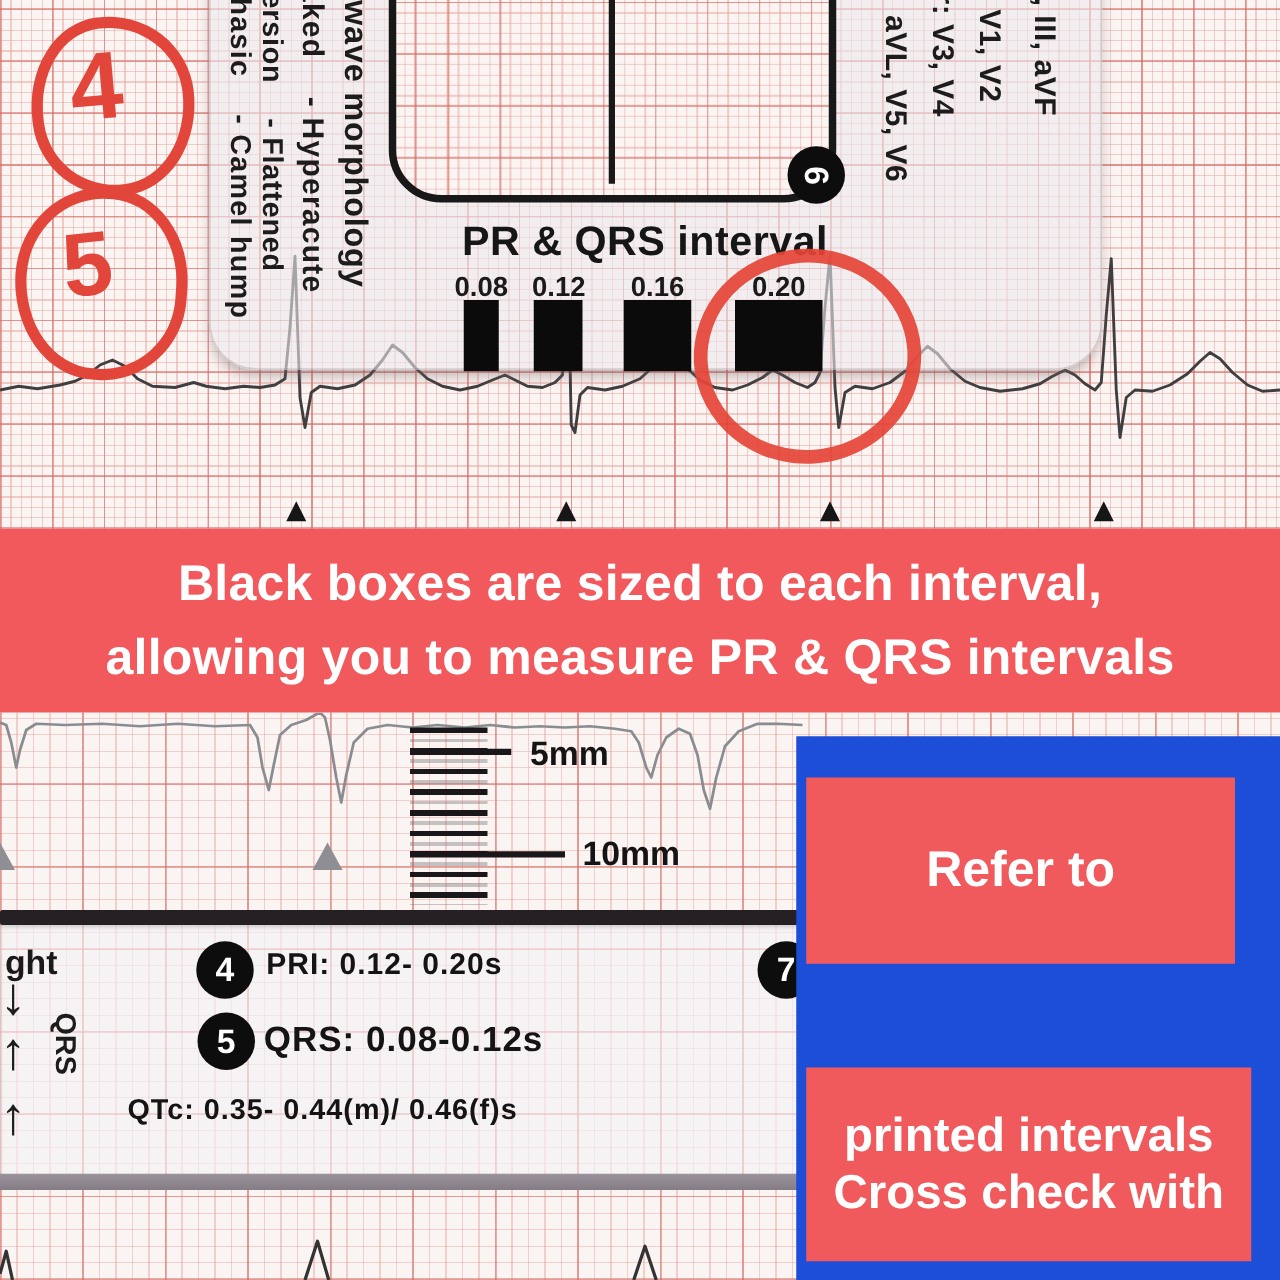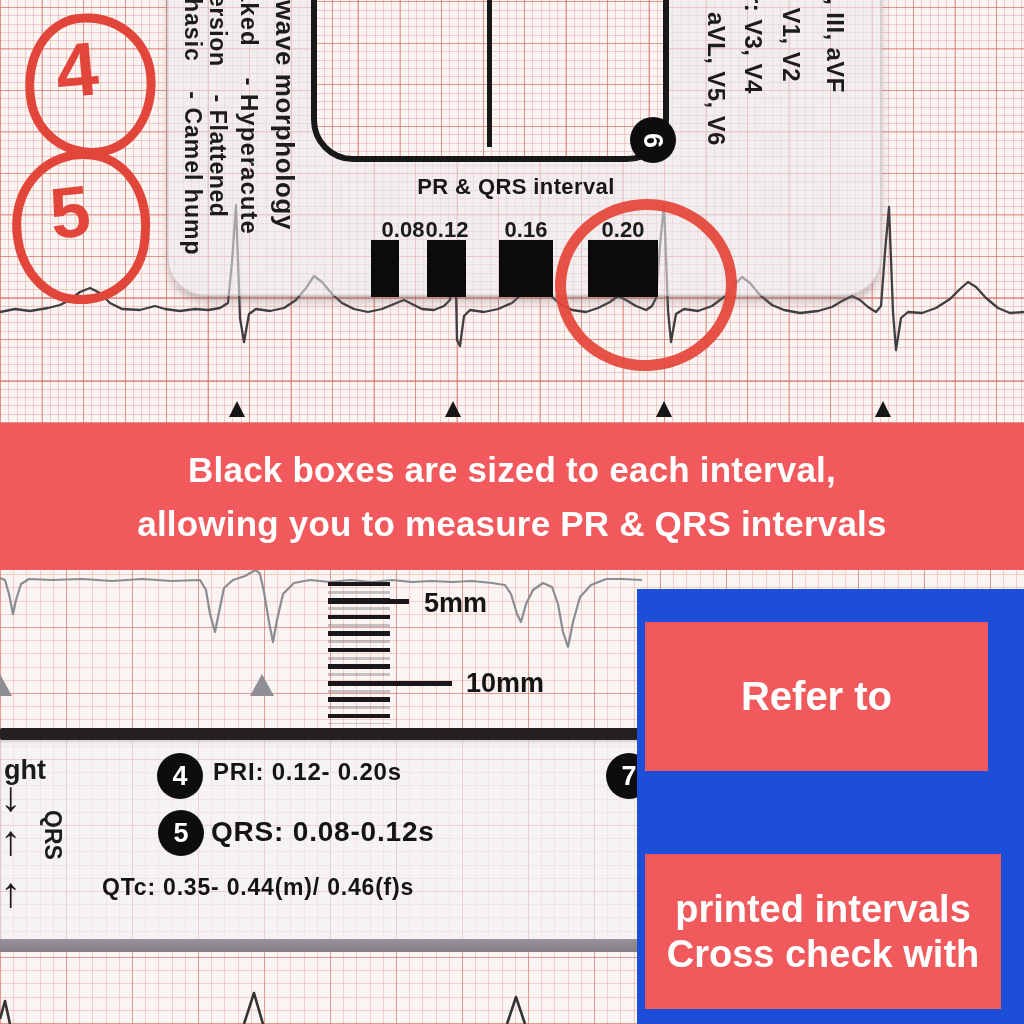--- a/index.html
+++ b/index.html
@@ -51,24 +51,24 @@
   .mc0{left:300px;top:0;   font-size:26px;letter-spacing:.6px;}
   .mc1{left:263px;top:-12px;font-size:24px;letter-spacing:1px;}
   .mc2{left:231px;top:-6px; font-size:23px;letter-spacing:.6px;}
   .mc3{left:206px;top:-2px; font-size:23px;letter-spacing:1px;}
   .lc0{left:849px;top:-16px;font-size:24px;letter-spacing:.4px;}
   .lc1{left:805px;top:-8px; font-size:24px;letter-spacing:.4px;}
   .lc2{left:767px;top:-6px; font-size:24px;letter-spacing:.4px;}
   .lc3{left:730px;top:12px; font-size:24px;letter-spacing:.4px;}
 
   .interval-title{left:360px;top:174px;width:312px;text-align:center;z-index:3;
-    font-size:22px;font-weight:700;color:#161616;letter-spacing:.4px;}
+    font-size:33px;font-weight:700;color:#161616;letter-spacing:.4px;}
   .ilabel{top:217px;width:70px;text-align:center;z-index:3;
     font-size:22px;font-weight:700;color:#1a1a1a;}
-  .il0{left:368px;} .il1{left:412px;} .il2{left:491px;} .il3{left:588px;}
+  .il0{left:350px;} .il1{left:412px;} .il2{left:491px;} .il3{left:588px;}
   .ibox{top:240px;height:57px;background:#0b0b0b;z-index:3;}
   .ib0{left:371px;width:28px;} .ib1{left:427px;width:39px;}
   .ib2{left:499px;width:54px;} .ib3{left:588px;width:70px;}
 
   .marker-ellipse{left:555px;top:199px;width:160px;height:150px;z-index:5;
     border:11px solid rgba(229,68,55,.92);border-radius:50%;transform:rotate(-4deg);}
   .hand-circle{border:9px solid #E2463B;z-index:5;}
   .hc4{left:25px;top:13px;width:113px;height:126px;
        border-radius:47% 53% 49% 51% / 53% 47% 54% 46%;transform:rotate(-7deg);}
   .hc5{left:12px;top:150px;width:120px;height:136px;
@@ -78,21 +78,21 @@
   .hd5{left:50px;top:176px;font-size:72px;transform:rotate(-6deg);}
 
   .tri-black{width:0;height:0;border-left:8px solid transparent;
     border-right:8px solid transparent;border-bottom:16px solid #161616;z-index:1;}
   .tb0{left:229px;top:401px;} .tb1{left:445px;top:401px;}
   .tb2{left:656px;top:401px;} .tb3{left:875px;top:401px;}
 
   
   .banner{left:0;top:423px;width:1024px;height:147px;background:#F2595C;z-index:6;
     display:flex;flex-direction:column;align-items:center;justify-content:center;
-    gap:14px;color:#fff;font-size:35px;font-weight:700;letter-spacing:.2px;}
+    gap:14px;color:#fff;font-size:40px;font-weight:700;letter-spacing:.2px;}
 
   
   .trace-mid{left:0;top:0;width:1024px;height:454px;z-index:1;}
   .tick-stack{left:328px;top:12px;width:62px;height:142px;z-index:2;
     background-image:
       repeating-linear-gradient(180deg,#19171a 0 4.5px, transparent 4.5px 16.5px),
       repeating-linear-gradient(180deg, transparent 0 9px, rgba(120,115,120,.4) 9px 12px, transparent 12px 16.5px);}
   .tick-long{left:328px;height:4.5px;background:#19171a;z-index:2;}
   .tl5{top:29px;width:81px;} .tl10{top:111px;width:124px;}
   .scale-label{font-size:27px;font-weight:700;color:#141414;z-index:2;}

